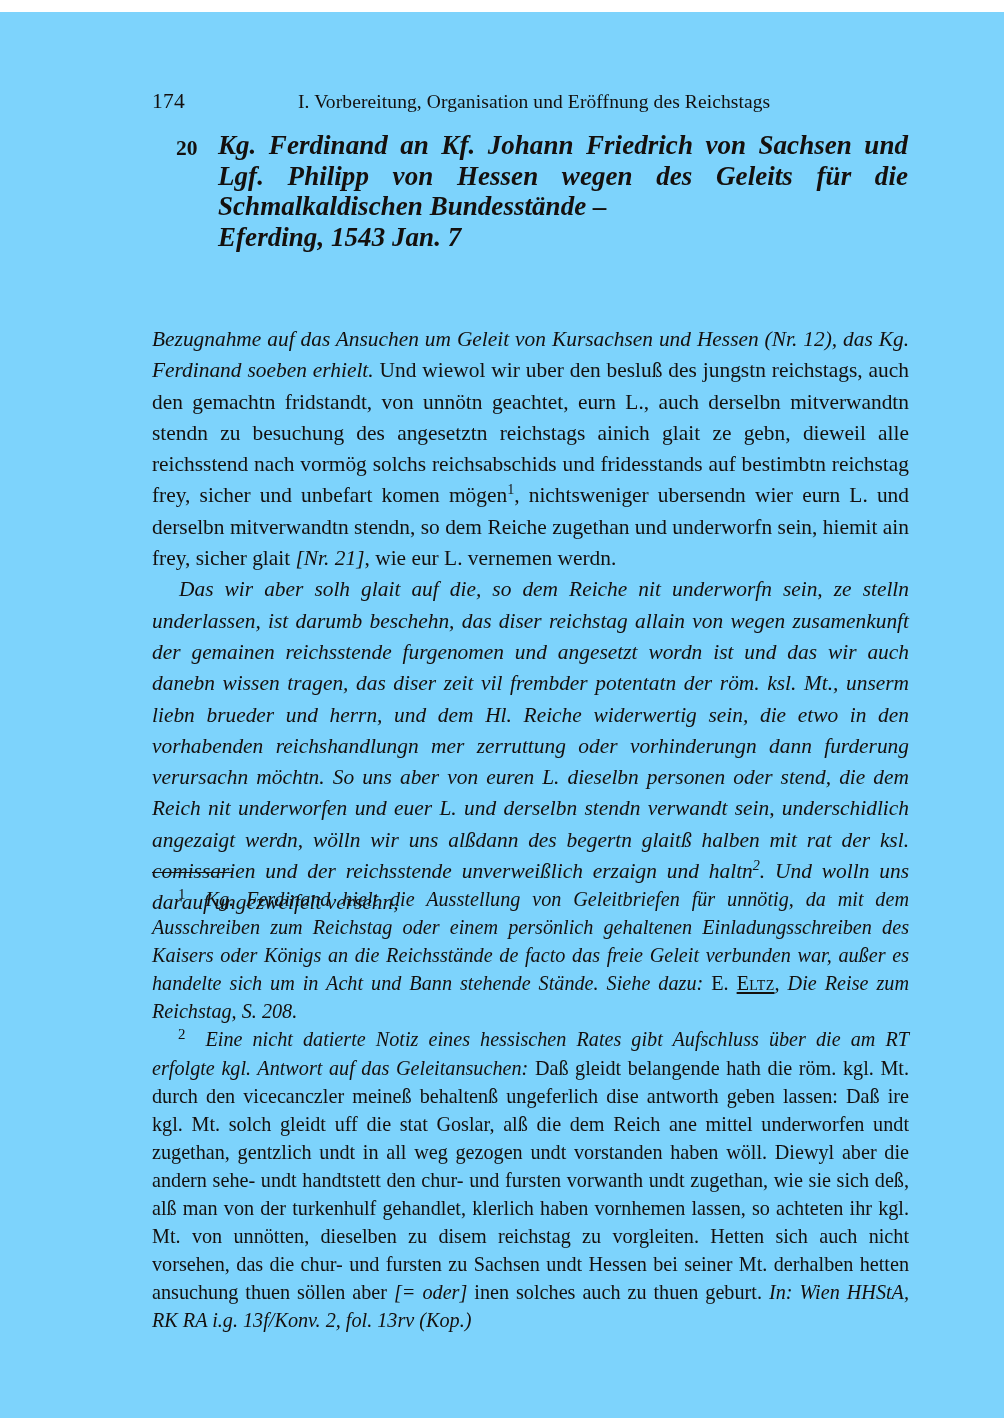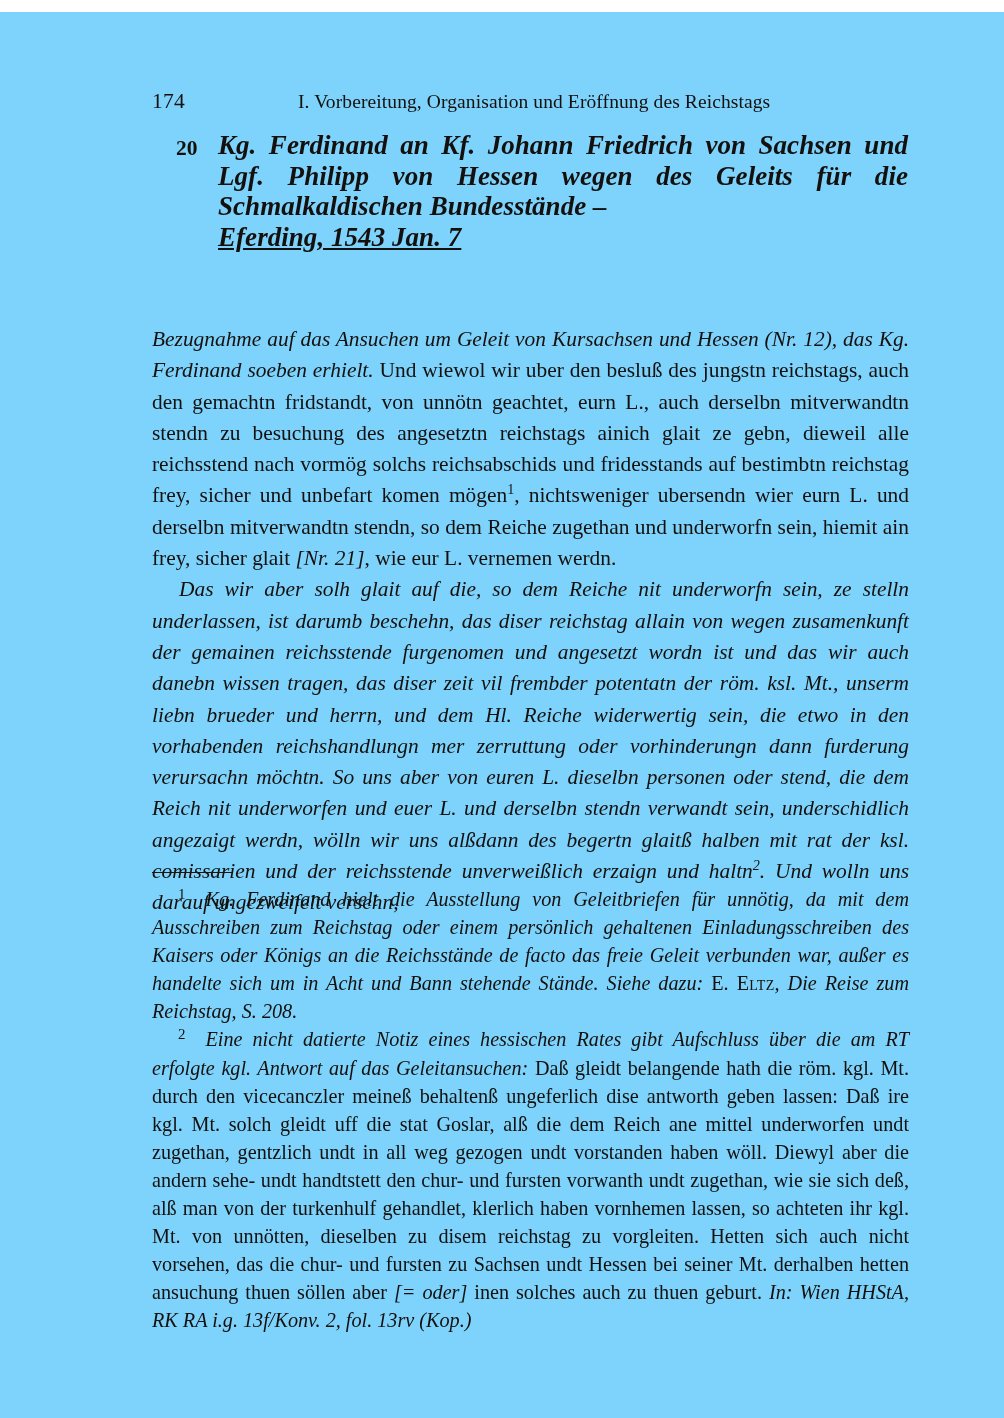--- a/index.html
+++ b/index.html
@@ -63,21 +63,21 @@
   }
   .doc-title {
     margin-left: 66px;
     font-style: italic;
     font-weight: bold;
     font-size: 27px;
     line-height: 30.5px;
     text-align: justify;
     letter-spacing: 0.05px;
   }
-  .doc-title .lastline { display: block; text-decoration: underline; }
+  .doc-title .lastline { display: block; }
 
   
   .provenance {
     position: absolute;
     left: 218px;
     top: 216px;
     width: 690px;
     font-size: 20.6px;
     line-height: 28.2px;
     text-align: justify;
@@ -135,20 +135,21 @@
     font-size: 0.74em;
     vertical-align: 0.5em;
     line-height: 0;
     padding-right: 20px;
   }
   .footnote i { font-style: italic; }
   .smallcaps {
     font-variant: small-caps;
     font-style: normal;
     letter-spacing: 0.3px;
+    text-decoration: underline;
   }
 </style>
 </head>
 <body>
 
 <div class="page">
 
   <div class="running-head">
     <span class="folio">174</span><span class="head-title">I. Vorbereitung, Organisation und Eröffnung des Reichstags</span>
   </div>

